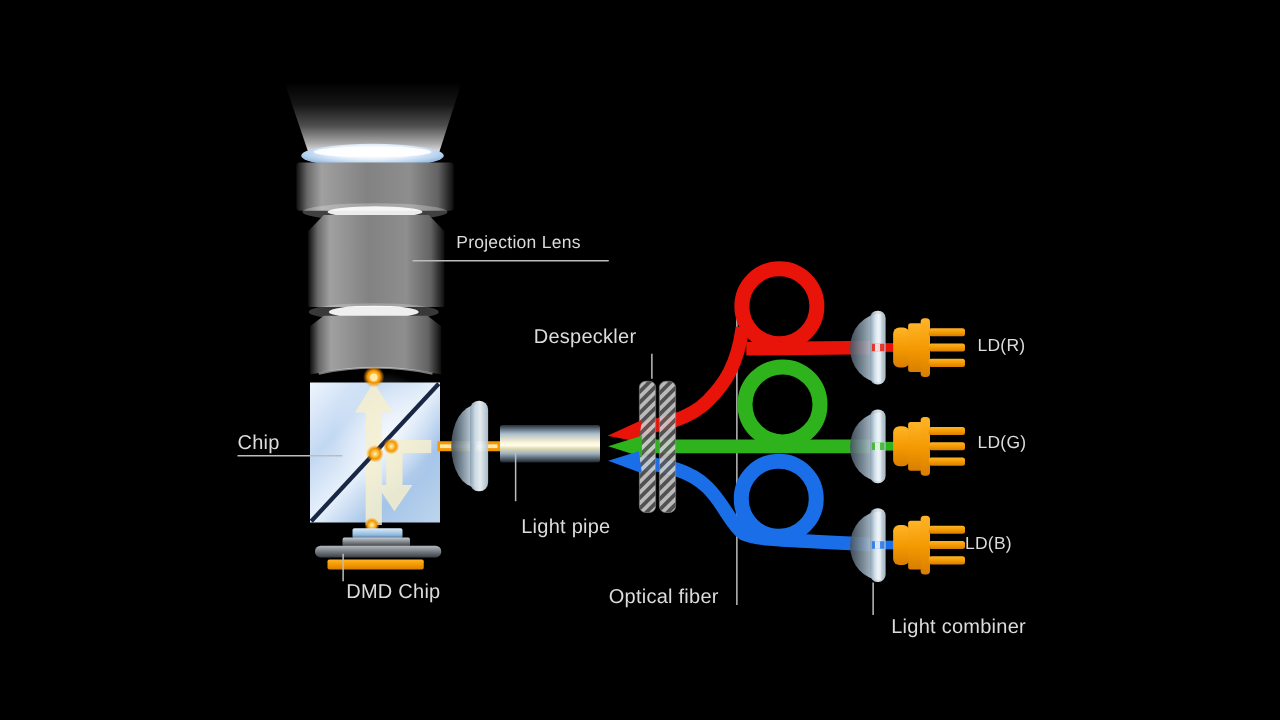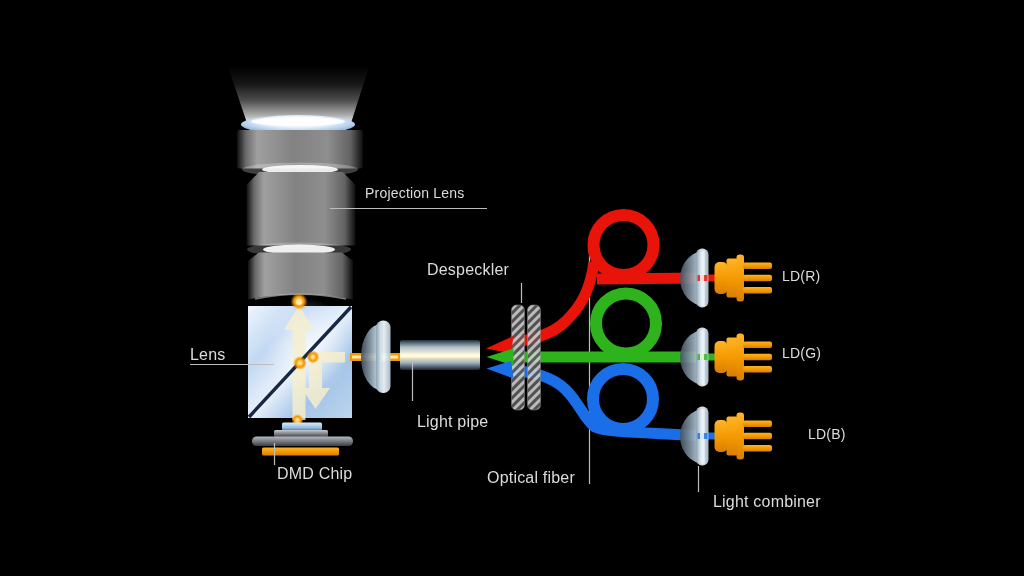--- a/index.html
+++ b/index.html
@@ -16,21 +16,21 @@
   .lbl.big{font-size:14px;}
   .lbl-projection-lens{left:365px;top:186px;}
   .lbl-prism{left:190px;top:346px;}
   .lbl-despeckler{left:427px;top:261px;}
   .lbl-light-pipe{left:417px;top:413px;}
   .lbl-dmd-chip{left:277px;top:465px;}
   .lbl-optical-fiber{left:487px;top:469px;}
   .lbl-light-combiner{left:702px;top:493px;margin-left:11px;}
   .lbl-ld-r{left:782px;top:253px;margin-top:16px;}
   .lbl-ld-g{left:782px;top:346px;}
-  .lbl-ld-b{left:808px;top:427px;}
+  .lbl-ld-b{left:772px;top:427px;}
 
   .fiber{fill:none;}
   .fiber-red{stroke:var(--fiber-red,#e81309);}
   .fiber-green{stroke:var(--fiber-green,#2eb31c);}
   .fiber-blue{stroke:var(--fiber-blue,#1a6ee8);}
   .fill-red{fill:var(--fiber-red,#e81309);}
   .fill-green{fill:var(--fiber-green,#2eb31c);}
   .fill-blue{fill:var(--fiber-blue,#1a6ee8);}
   .fill-orange{fill:var(--laser-orange,#f39800);}
   .beam-cream{fill:var(--beam-cream,#f7f0cd);}
@@ -262,21 +262,21 @@
     <line class="ptr" x1="330" y1="208.5" x2="487" y2="208.5"></line>
     <line class="ptr" x1="190" y1="364.5" x2="274" y2="364.5"></line>
     <line class="ptr" x1="521.5" y1="283" x2="521.5" y2="303"></line>
     <line class="ptr" x1="412.5" y1="361" x2="412.5" y2="401"></line>
     <line class="ptr" x1="274.5" y1="443" x2="274.5" y2="465"></line>
     <line class="ptr" x1="698.5" y1="466" x2="698.5" y2="492"></line>
   </g>
 </svg>
 
   <div class="lbl big lbl-projection-lens">Projection Lens</div>
-  <div class="lbl lbl-prism">Lens</div>
+  <div class="lbl lbl-prism">Chip</div>
   <div class="lbl lbl-despeckler">Despeckler</div>
   <div class="lbl lbl-light-pipe">Light pipe</div>
   <div class="lbl lbl-dmd-chip">DMD Chip</div>
   <div class="lbl lbl-optical-fiber">Optical fiber</div>
   <div class="lbl lbl-light-combiner">Light combiner</div>
   <div class="lbl big lbl-ld-r">LD(R)</div>
   <div class="lbl big lbl-ld-g">LD(G)</div>
   <div class="lbl big lbl-ld-b">LD(B)</div>
 </div>
 

